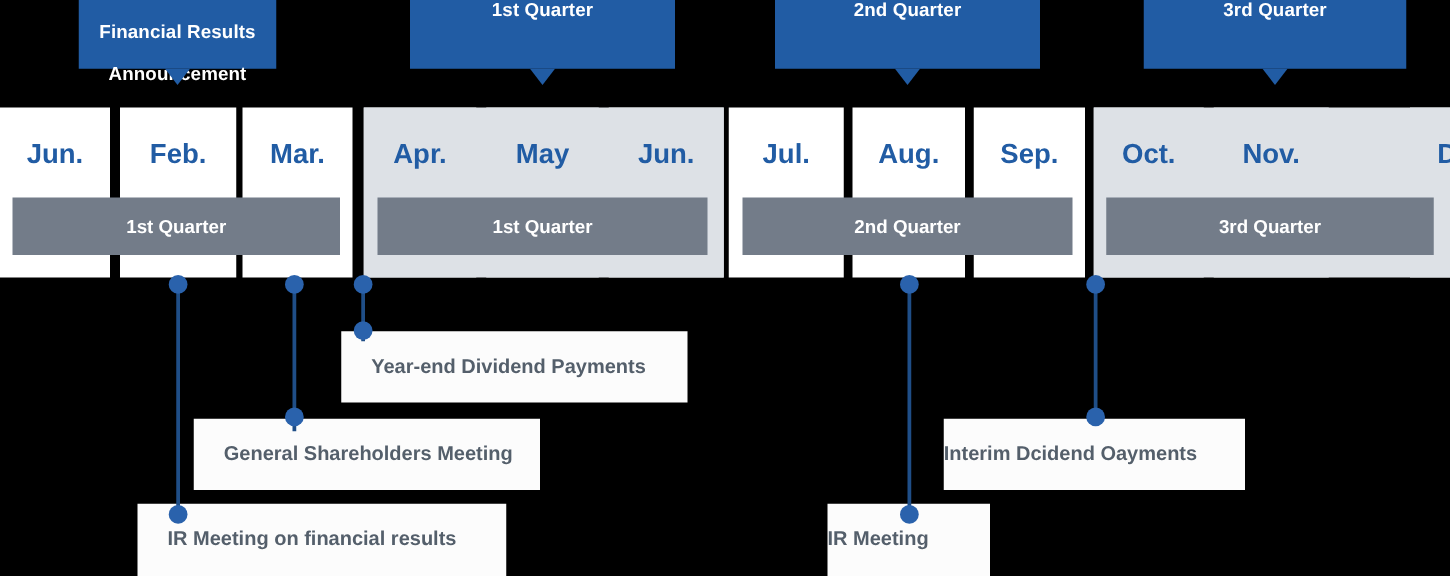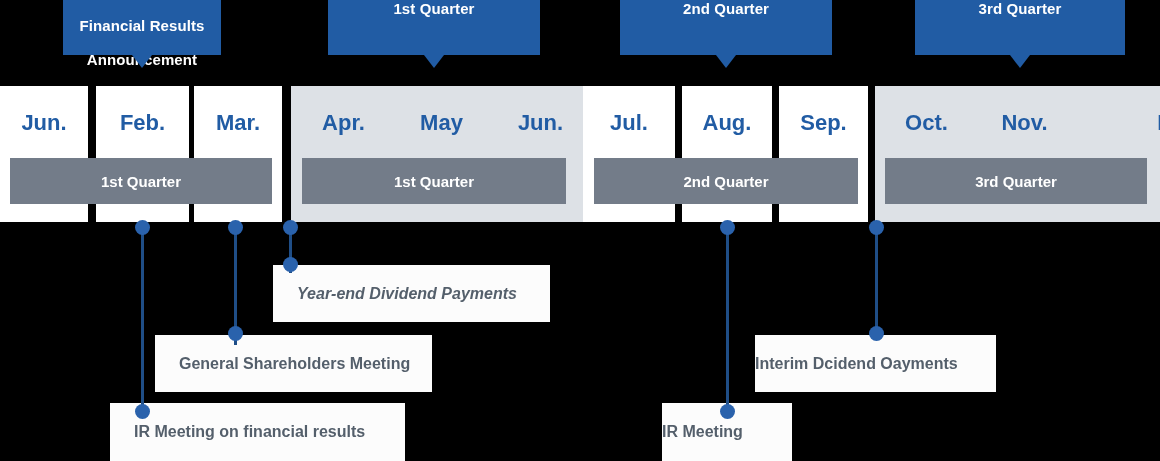--- a/index.html
+++ b/index.html
@@ -54,21 +54,21 @@
   }
   .month-label {
     position: absolute;
     top: 22px;
     left: 0;
     right: 0;
     text-align: center;
     line-height: 30px;
   }
   .month.light { background: #ffffff; }
-  .month.shade { background: #dde1e6; padding-left: 15px; }
+  .month.shade { background: #dde1e6; }
 
   
   .qbar {
     position: absolute;
     top: 158px;
     height: 46px;
     background: #737c89;
     color: #ffffff;
     font-weight: bold;
     font-size: 15px;
@@ -206,21 +206,21 @@
   <div class="dot" style="left:283px; top:257px;"></div>
 
   <div class="conn-line" style="left:726px; top:227px; height:186px;"></div>
   <div class="dot" style="left:720px; top:220px;"></div>
   <div class="dot" style="left:720px; top:404px;"></div>
 
   <div class="conn-line" style="left:875px; top:227px; height:113px;"></div>
   <div class="dot" style="left:869px; top:220px;"></div>
   <div class="dot" style="left:869px; top:326px;"></div>
 
-  <div class="ebox" style="left:273px; top:265px; width:277px; height:57px;font-style:italic;">
+  <div class="ebox" style="left:273px; top:265px; width:277px; height:57px;">
     <span>Year-end Dividend Payments</span>
   </div>
 
   <div class="ebox" style="left:155px; top:335px; width:277px; height:57px;text-align:right;">
     <span>General Shareholders Meeting</span>
   </div>
 
   <div class="ebox" style="left:110px; top:403px; width:295px; height:58px;">
     <span>IR Meeting on financial results</span>
   </div>

